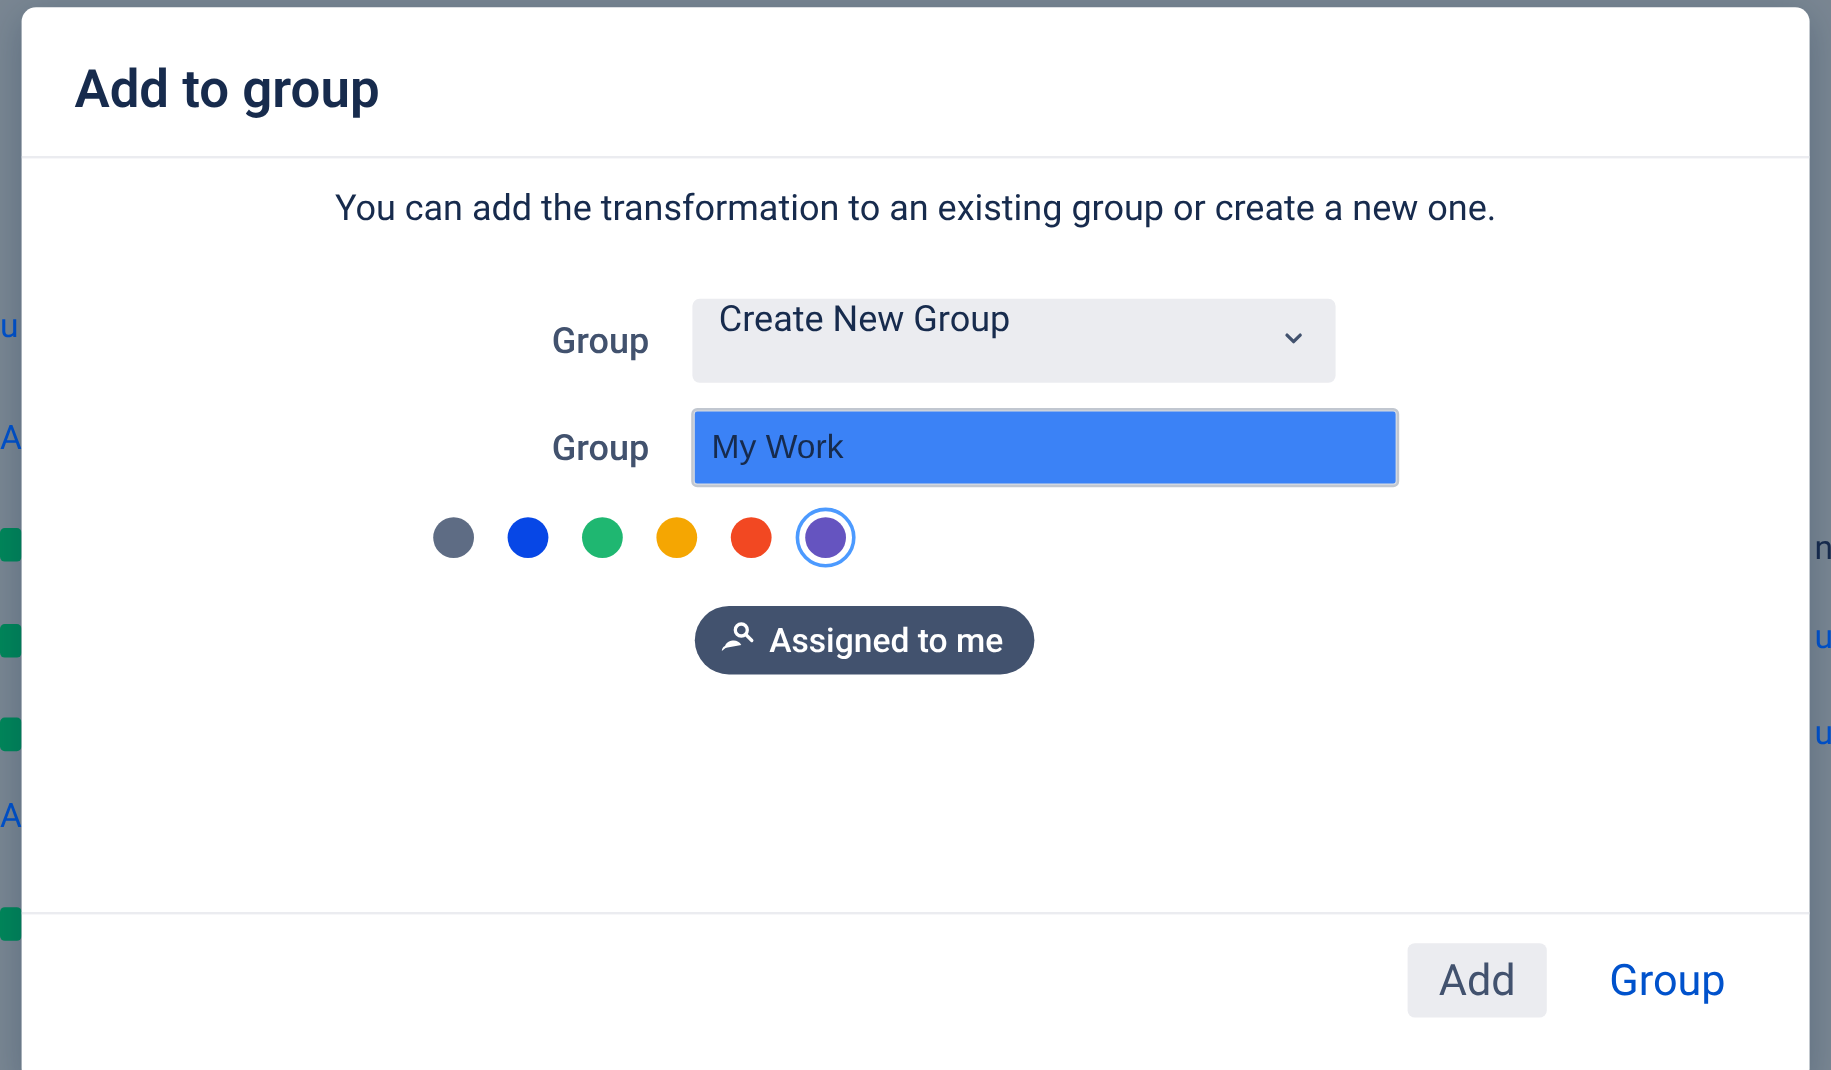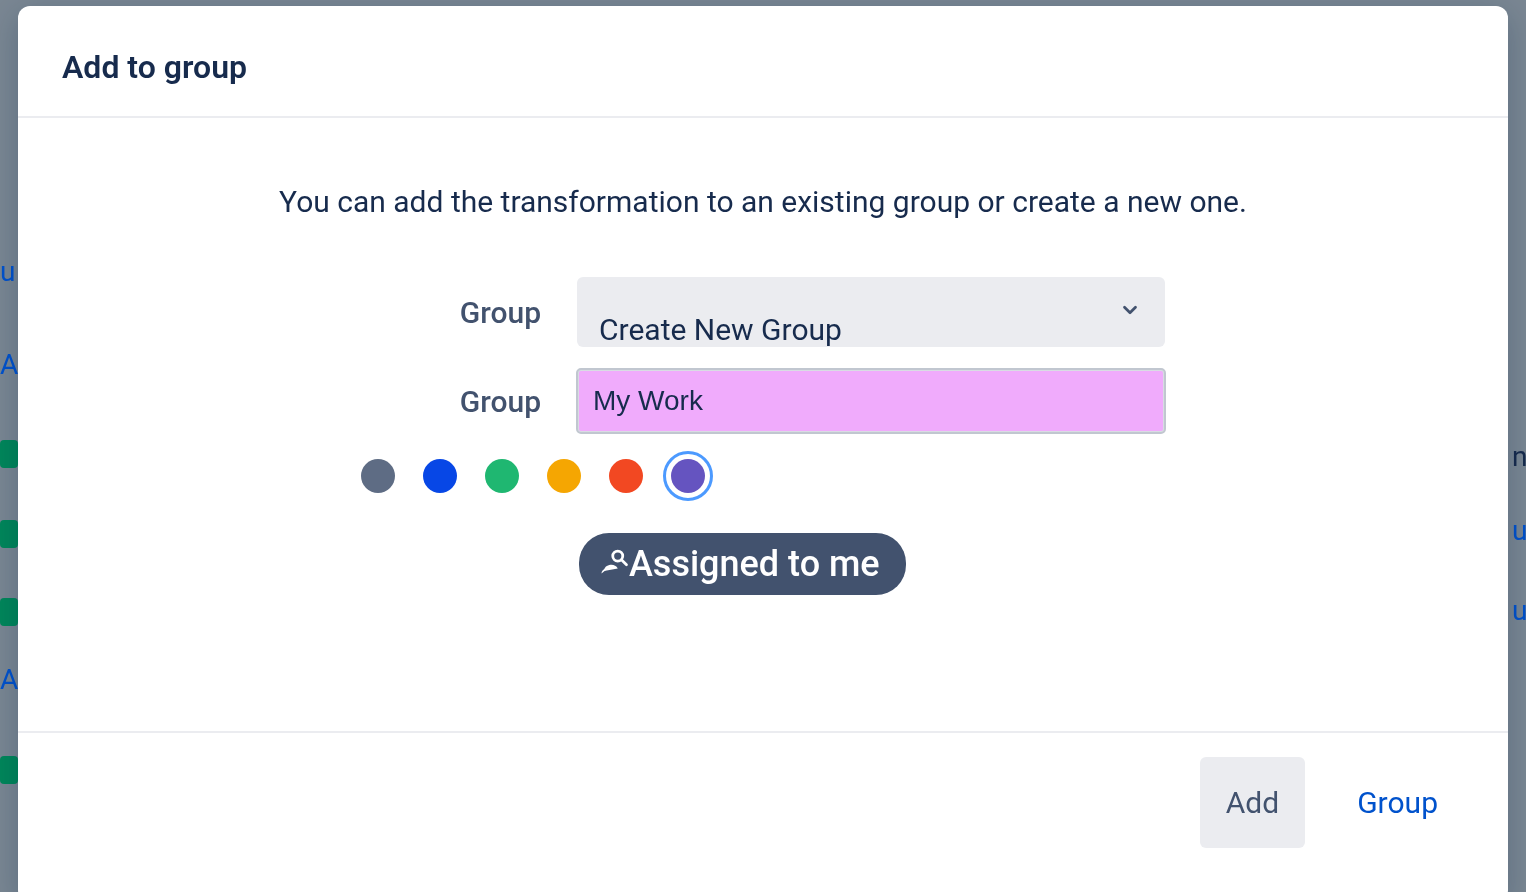--- a/index.html
+++ b/index.html
@@ -55,26 +55,26 @@
       display: flex;
       flex-direction: column;
       overflow: hidden;
     }
     .modal-header {
       padding: 42px 44px 30px 44px;
       border-bottom: 2px solid #ebecf0;
     }
     .modal-title {
       color: #172b4d;
-      font-size: 32px;
+      font-size: 44px;
       font-weight: 600;
     }
     .modal-body {
       flex: 1;
-      padding: 66px 44px 40px 44px;
+      padding: 24px 44px 40px 44px;
       display: flex;
       flex-direction: column;
       align-items: center;
     }
     .description {
       color: #172b4d;
       font-size: 30px;
       text-align: center;
       margin-bottom: 58px;
     }
@@ -90,46 +90,46 @@
     .form-label {
       color: #42526e;
       font-size: 30px;
       font-weight: 500;
       width: 180px;
       text-align: right;
       margin-right: 36px;
     }
     .select-wrap {
       position: relative;
-      width: 588px;
+      width: 536px;
       height: 70px;
       background: #ebecf0;
       border-radius: 6px;
       display: flex;
-      align-items: flex-end;
+      align-items: flex-start;
       padding: 0 22px;
       cursor: pointer;
     }
     .select-value {
       color: #172b4d;
       font-size: 30px;
     }
     .chevron {
       position: absolute;
       right: 24px;
       top: 50%;
       transform: translateY(-50%);
       color: #42526e;
     }
     .text-input {
       width: 588px;
       height: 64px;
       border: 2px solid #d8dce3;
       border-radius: 4px;
-      background: #f0abfc;
+      background: #3b82f6;
       font-size: 28px;
       color: #172b4d;
       padding: 0 14px;
       outline: 2px solid #c1c7d0;
       outline-offset: -1px;
     }
     .color-row {
       display: flex;
       align-items: center;
       gap: 28px;
@@ -144,42 +144,43 @@
     }
     .swatch.selected {
       outline: 3px solid #4c9aff;
       outline-offset: 5px;
     }
     .tag-pill {
       display: inline-flex;
       align-items: center;
       background: #42526e;
       color: #fff;
-      font-size: 36px;
+      font-size: 28px;
       font-weight: 500;
       padding: 10px 26px 10px 20px;
       border-radius: 30px;
       margin-top: 18px;
+      gap: 12px;
     }
     .tag-icon-svg {
       width: 30px;
       height: 30px;
       fill: #fff;
       stroke: #fff;
     }
     .modal-footer {
       border-top: 2px solid #ebecf0;
       padding: 24px 44px 54px 44px;
       display: flex;
       justify-content: flex-end;
       gap: 26px;
     }
     .btn {
-      font-size: 30px;
-      padding: 28px 26px;
+      font-size: 36px;
+      padding: 10px 26px;
       border-radius: 6px;
       border: none;
       cursor: pointer;
       font-family: inherit;
     }
     .btn-add {
       background: #ebecf0;
       color: #42526e;
     }
     .btn-cancel {

